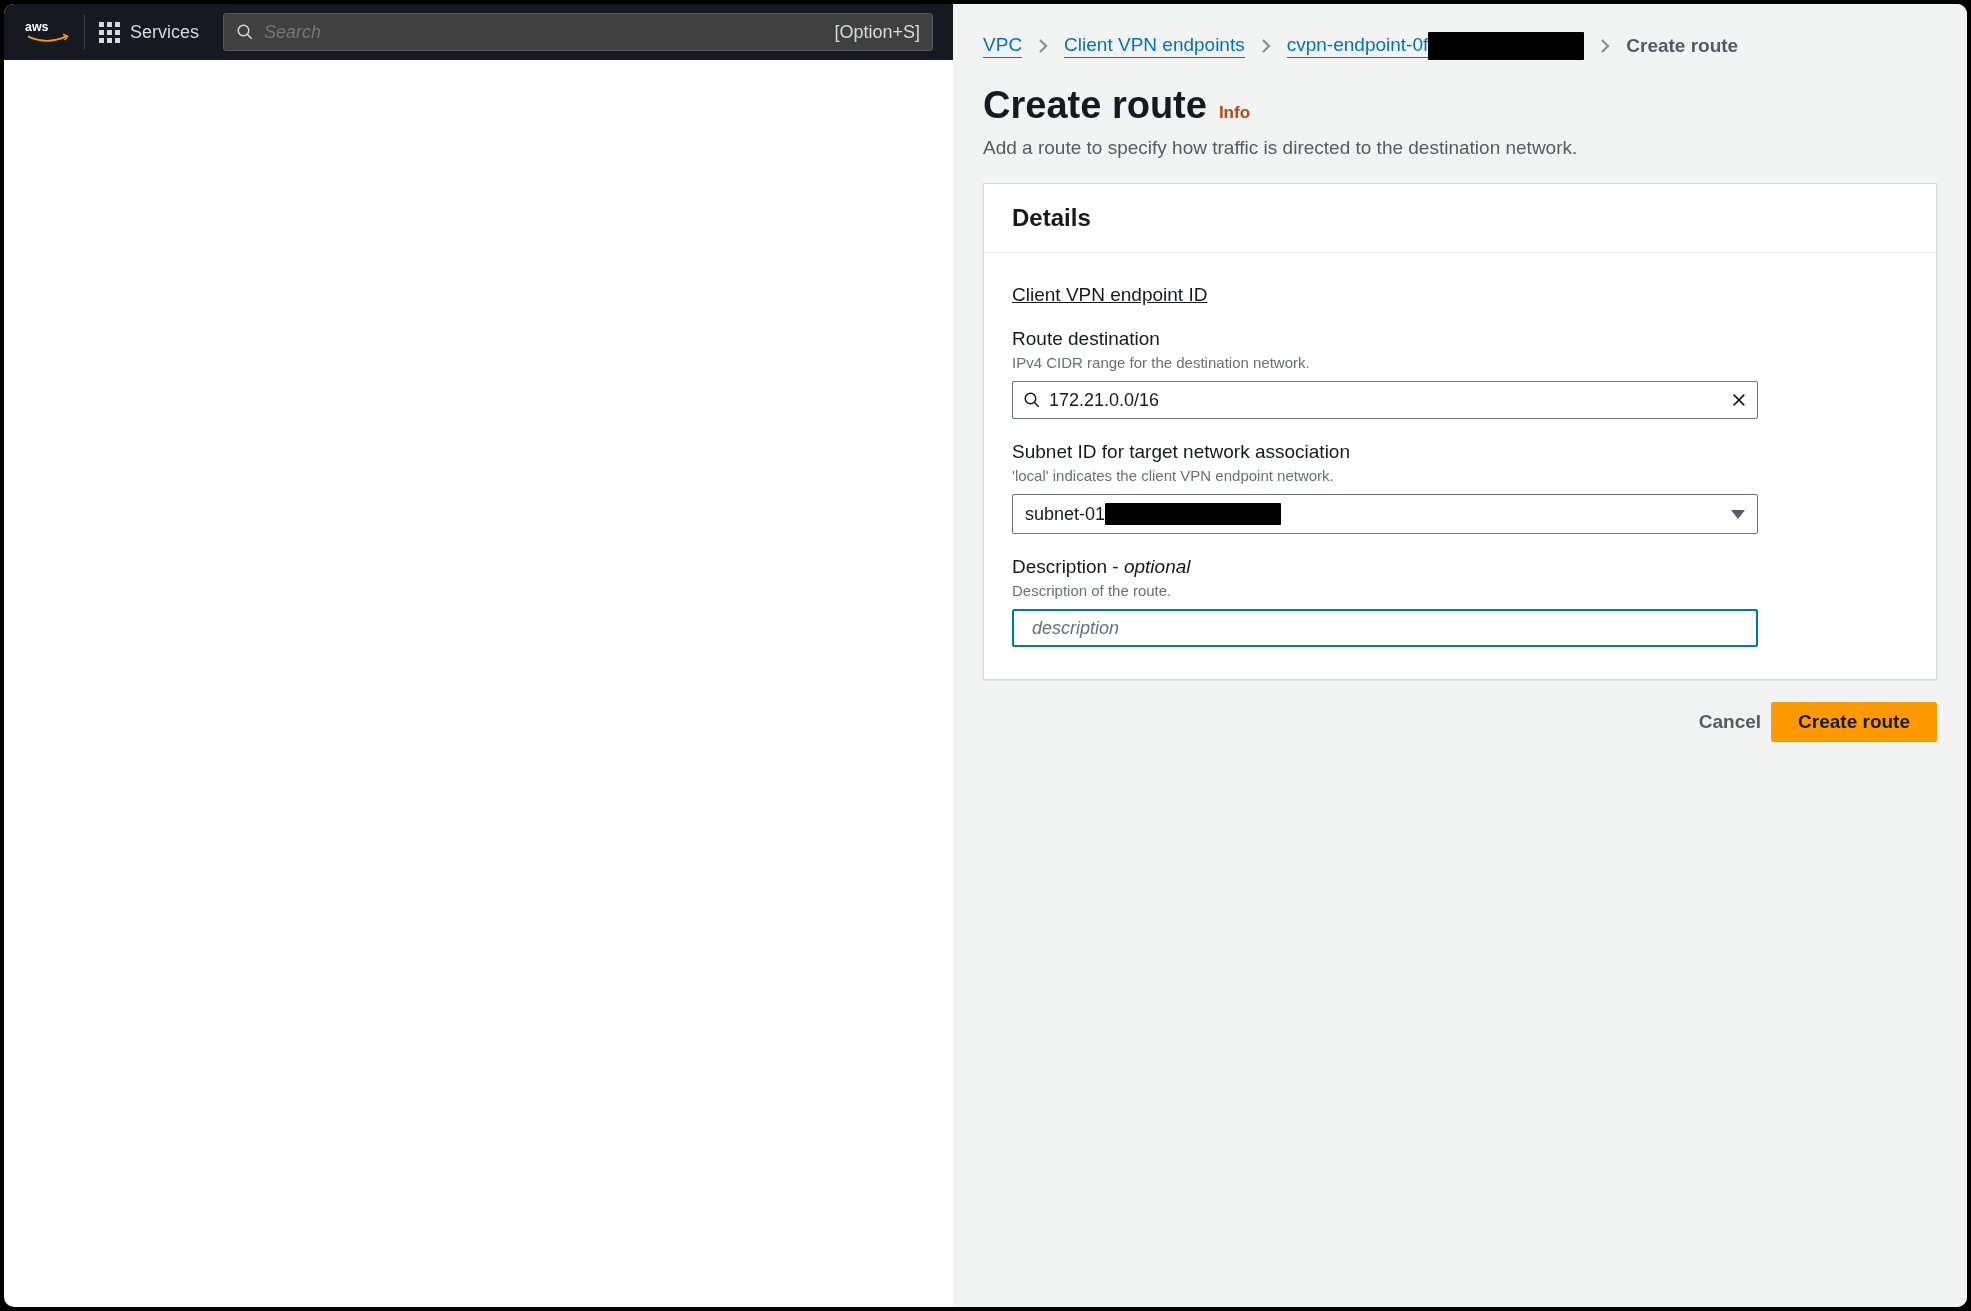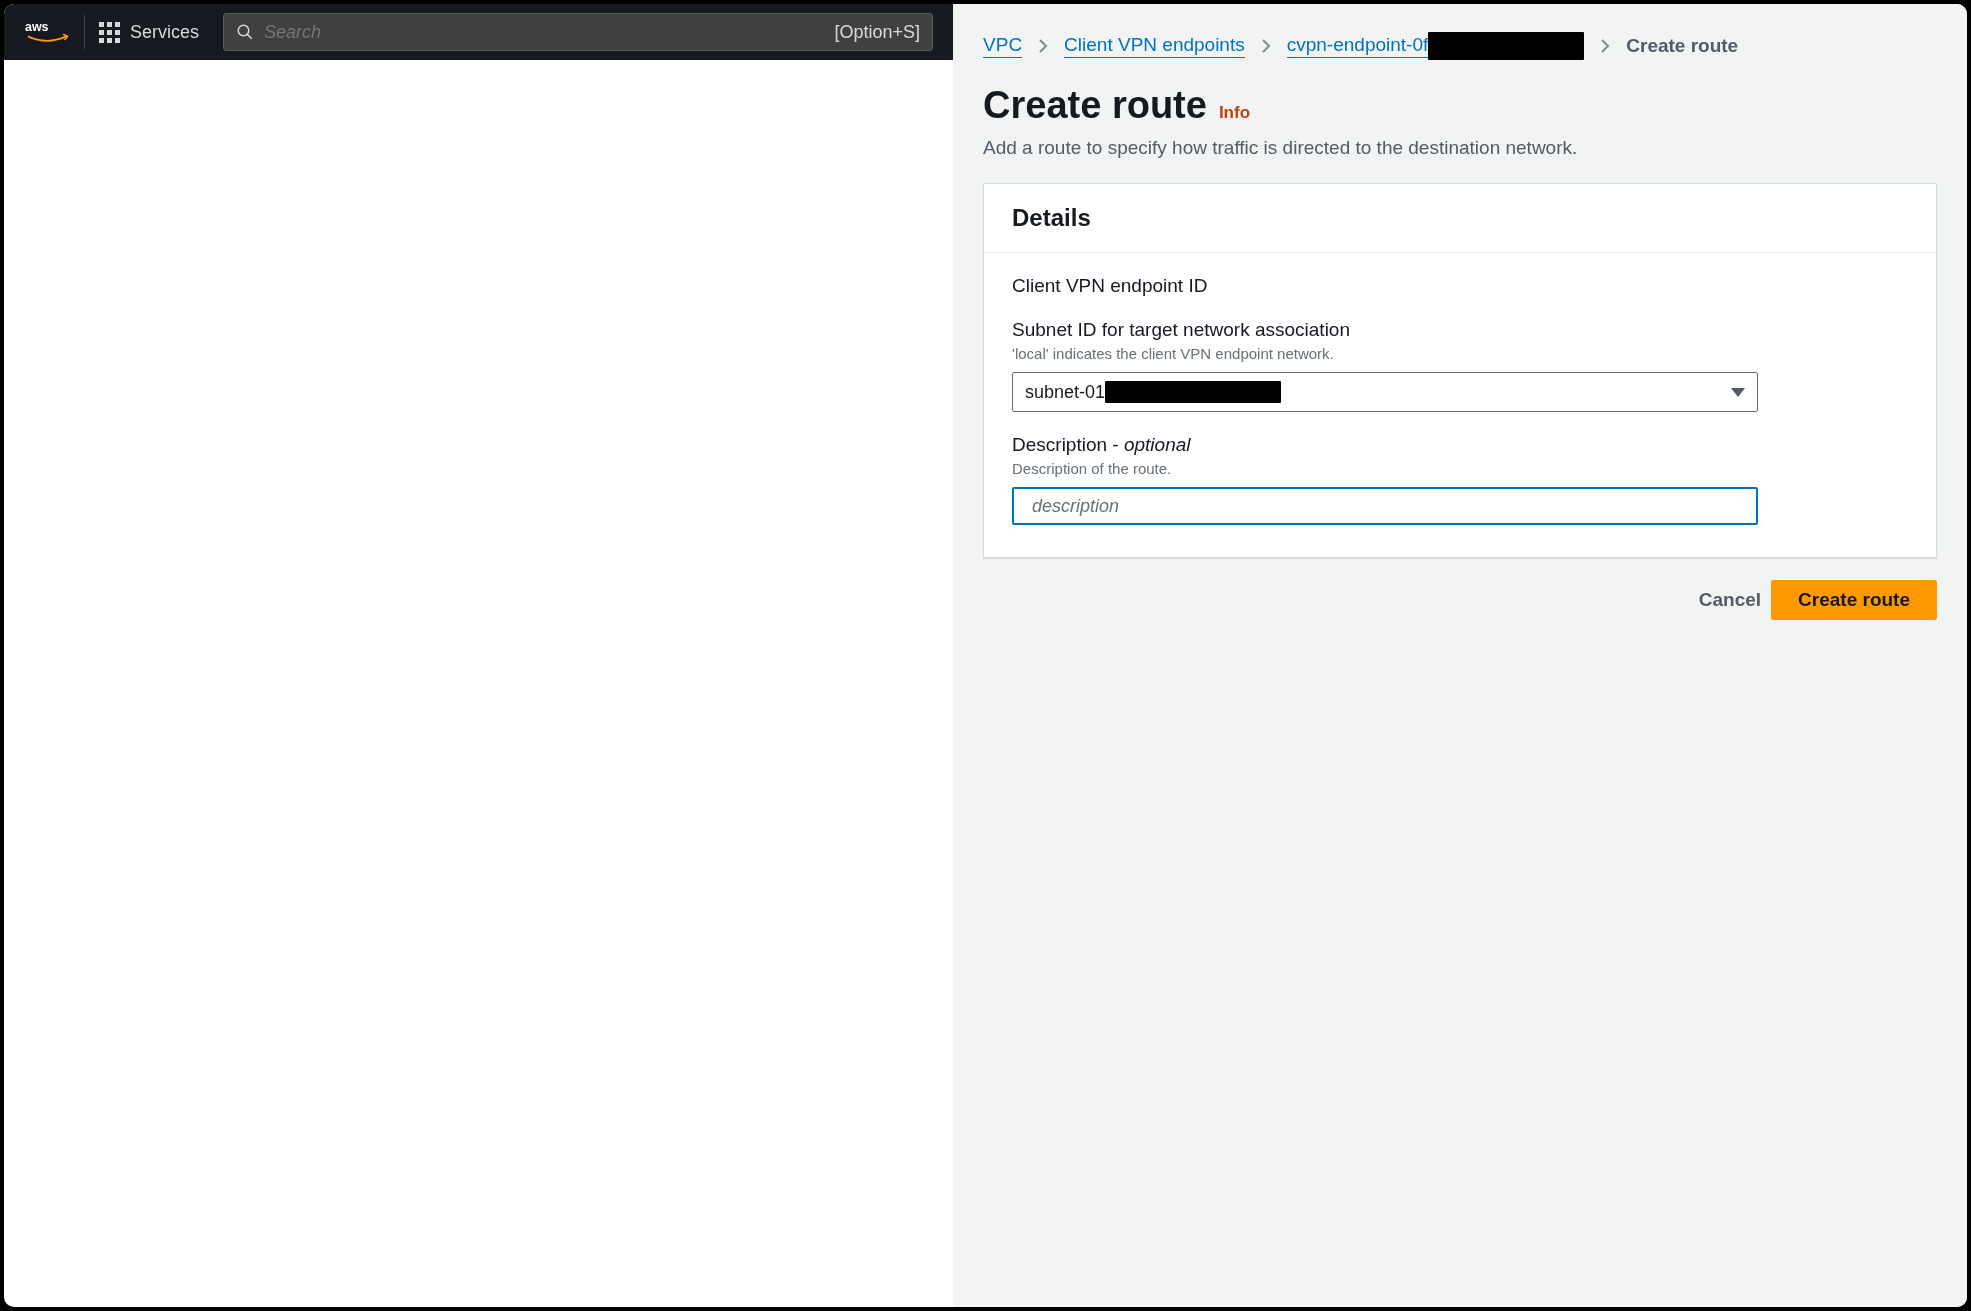--- a/index.html
+++ b/index.html
@@ -100,21 +100,21 @@
     width: 1058px;
     max-width: 100%;
   }
   .panel-header {
     padding: 20px 28px;
     border-bottom: 1px solid #eaeded;
   }
   .panel-header h2 { font-size: 24px; font-weight: 800; color:#16191f; }
   .panel-body { padding: 22px 28px 32px 28px; }
   .field { margin-top: 22px; }
-  .field:first-child { margin-top: 0; }
+  .field:first-child { margin-top: 9px; text-decoration: underline; }
   .field-label { font-size: 19px; font-weight: 500; color:#16191f; margin-bottom: 4px; }
   .field-help { font-size: 15px; color:#687078; margin-bottom: 10px; }
   .readonly-row { display:flex; align-items:center; gap:12px; margin-top:10px; }
   .copy-icon { width:18px; height:18px; cursor:pointer; }
   .readonly-text { font-size:18px; color:#16191f; display:flex; align-items:center; }
   .redact.ro { width: 146px; height: 22px; margin-left: 0; }
   .input-row {
     display:flex; align-items:center;
     border: 1px solid #687078;
     border-radius: 2px;
@@ -238,20 +238,35 @@
     <div class="panel">
       <div class="panel-header">
         <h2>Details</h2>
       </div>
       <div class="panel-body">
 
         <div class="field">
           <div class="field-label">Client VPN endpoint ID</div>
         </div>
 
+        <div class="field">
+          <div class="field-label">Route destination</div>
+          <div class="field-help">IPv4 CIDR range for the destination network.</div>
+          <div class="input-row">
+            <svg class="lead" viewBox="0 0 24 24" fill="none" stroke-width="2">
+              <circle cx="10" cy="10" r="7"></circle>
+                <line x1="15" y1="15" x2="21" y2="21"></line>
+            </svg>
+            <input type="text" value="172.21.0.0/16" style="">
+            <svg class="trail" viewBox="0 0 24 24" fill="none" stroke-width="2.4">
+              <line x1="4" y1="4" x2="20" y2="20"></line>
+                <line x1="20" y1="4" x2="4" y2="20"></line>
+            </svg>
+          </div>
+        </div>
 
         <div class="field">
           <div class="field-label">Subnet ID for target network association</div>
           <div class="field-help">'local' indicates the client VPN endpoint network.</div>
           <div class="select-row">
             <span class="select-val">
               <span>subnet-01</span>
                 <span class="redact sel"></span>
             </span>
             <span class="caret"></span>

